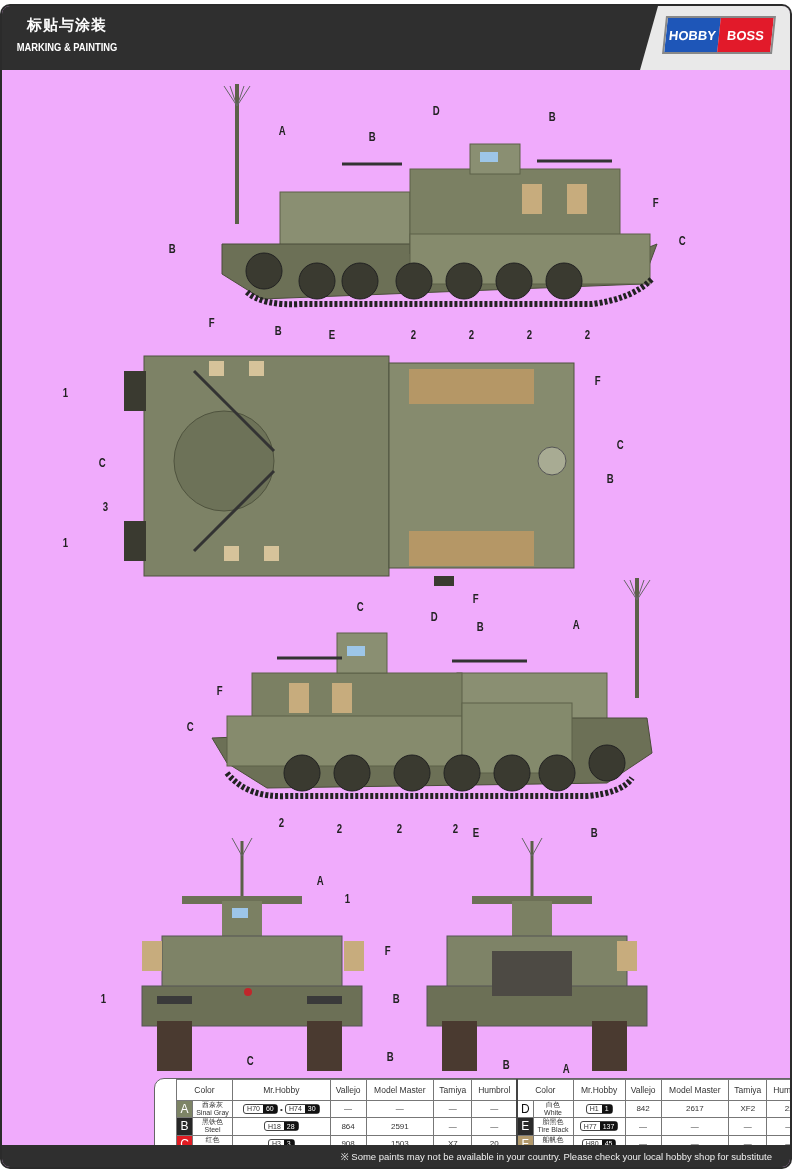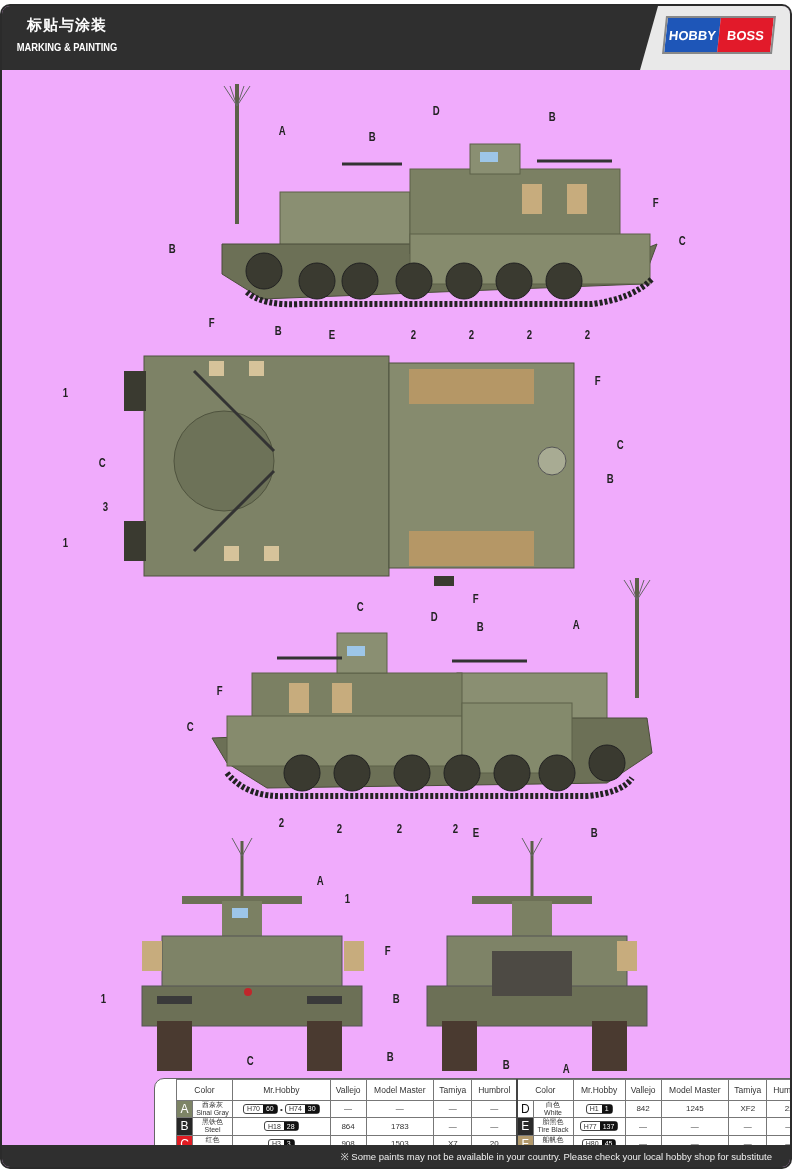--- a/index.html
+++ b/index.html
@@ -232,36 +232,36 @@
             <td class="swatch sep" style="background:#ffffff;color:#111">D</td>
             <td class="cname">
               <div>白色</div>
               <div>White</div>
             </td>
             <td><span class="code">
                 <span class="h">H1</span>
                 <span class="n">1</span>
               </span></td>
             <td>842</td>
-            <td>1245</td>
+            <td>2617</td>
             <td>XF2</td>
             <td>22</td>
           </tr>
           <tr>
             <td class="swatch" style="background:#262626;color:#fff">B</td>
             <td class="cname">
               <div>黑铁色</div>
               <div>Steel</div>
             </td>
             <td><span class="code">
                 <span class="h">H18</span>
                 <span class="n">28</span>
               </span></td>
             <td>864</td>
-            <td>1783</td>
+            <td>2591</td>
             <td>—</td>
             <td>—</td>
             <td class="swatch sep" style="background:#2a2a2a;color:#fff">E</td>
             <td class="cname">
               <div>胎黑色</div>
               <div>Tire Black</div>
             </td>
             <td><span class="code">
                 <span class="h">H77</span>
                 <span class="n">137</span>

